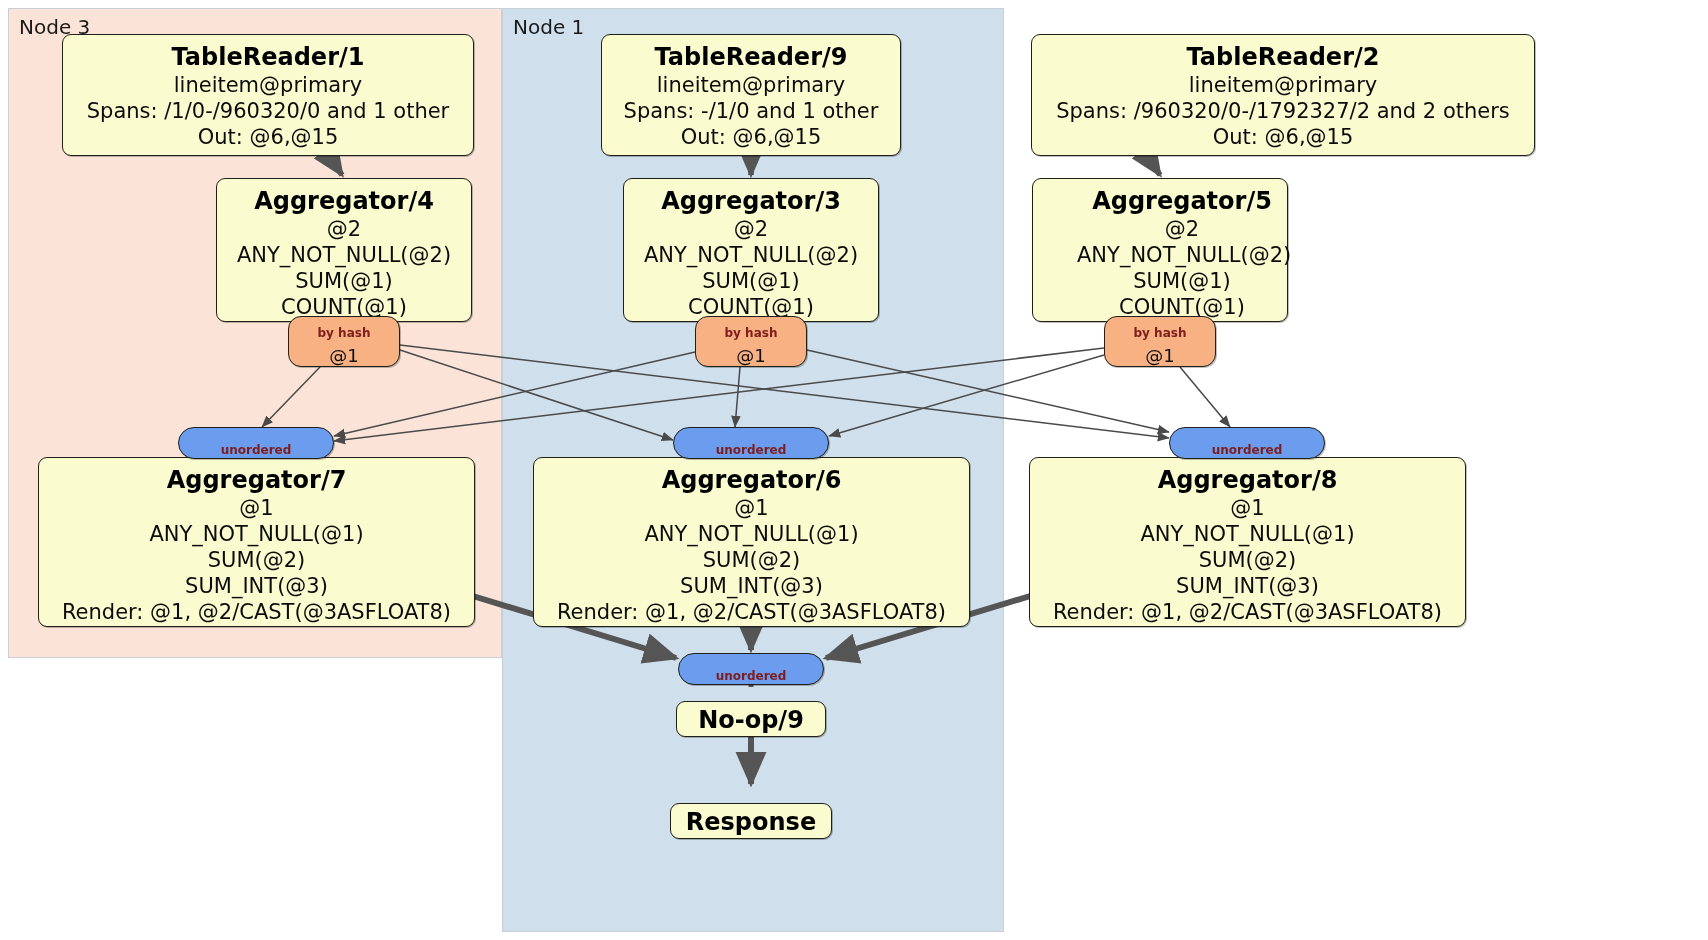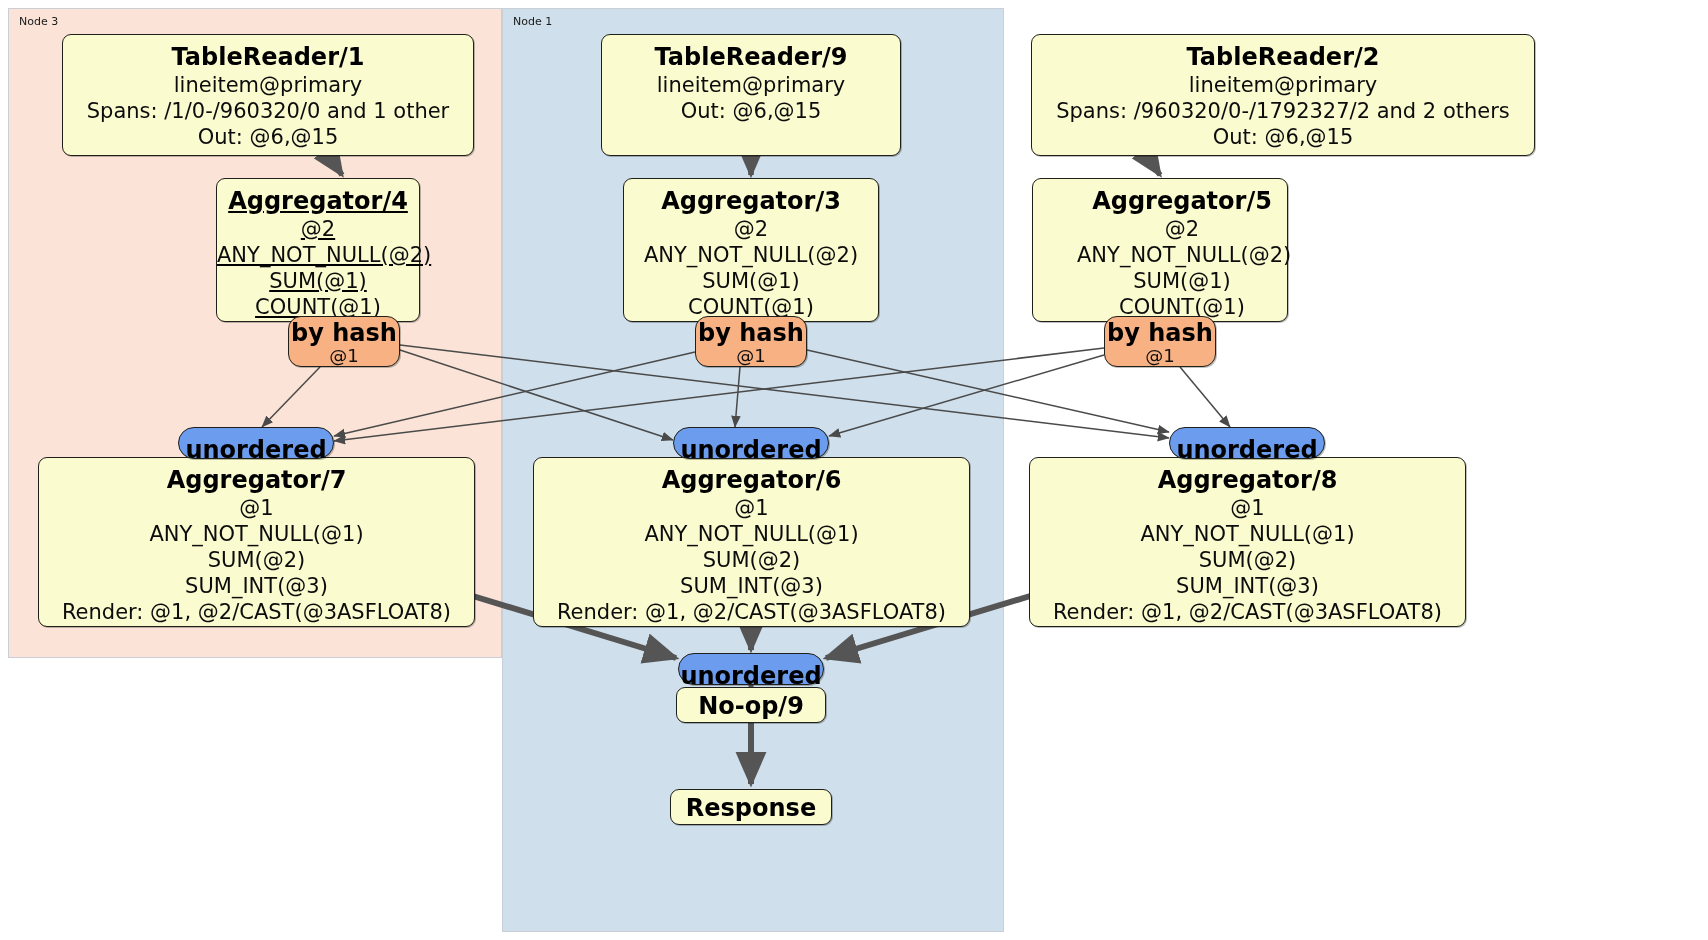--- a/index.html
+++ b/index.html
@@ -24,21 +24,21 @@
   }
   .node-region {
     position: absolute;
     border: 1px solid #c9cfd6;
     box-sizing: border-box;
     z-index: 1;
   }
   .node-region-label {
     position: absolute;
     left: 10px; top: 6px;
-    font-size: 11px;
+    font-size: 20px;
     color: #1a1a1a;
     white-space: nowrap;
   }
   .proc-box {
     position: absolute;
     background: #fbfbd0;
     border: 1.6px solid #20201a;
     border-radius: 9px;
     box-sizing: border-box;
     text-align: center;
@@ -54,20 +54,21 @@
     white-space: nowrap;
   }
   .proc-line {
     font-size: 21px;
     line-height: 26px;
     color: #0c0c0c;
     white-space: nowrap;
   }
   .proc-box.compact {
     padding: 3px 14px 5px 14px;
+    margin-top: 14px;
   }
   .pill {
     position: absolute;
     box-sizing: border-box;
     border: 1.6px solid #20201a;
     text-align: center;
     z-index: 20;
     box-shadow: 1px 1px 0 rgba(0,0,0,0.25);
   }
   .pill-hash {
@@ -75,23 +76,23 @@
     border-radius: 13px;
     padding-top: 4px;
   }
   .pill-unordered {
     background: #6c9ced;
     border-radius: 16px;
     padding-top: 10px;
   }
   .pill-title {
     font-weight: bold;
-    font-size: 24px;
+    font-size: 12px;
     line-height: 24px;
-    color: #000000;
+    color: #7f1d1d;
     white-space: nowrap;
   }
   .pill-sub {
     font-size: 18px;
     line-height: 21px;
     color: #101010;
     white-space: nowrap;
   }
 </style>
 </head>
@@ -152,31 +153,32 @@
   <div class="proc-box" id="b_table_reader_1" style="left: 62px; top: 34px; width: 412px; height: 122px;">
     <div class="proc-title">TableReader/1</div>
     <div class="proc-line">lineitem@primary</div>
     <div class="proc-line">Spans: /1/0-/960320/0 and 1 other</div>
     <div class="proc-line">Out: @6,@15</div>
   </div>
 
   <div class="proc-box" id="b_table_reader_0" style="left: 601px; top: 34px; width: 300px; height: 122px;">
     <div class="proc-title">TableReader/9</div>
     <div class="proc-line">lineitem@primary</div>
+    <div class="proc-line">Spans: -/1/0 and 1 other</div>
     <div class="proc-line">Out: @6,@15</div>
   </div>
 
   <div class="proc-box" id="b_table_reader_2" style="left: 1031px; top: 34px; width: 504px; height: 122px;">
     <div class="proc-title">TableReader/2</div>
     <div class="proc-line">lineitem@primary</div>
     <div class="proc-line">Spans: /960320/0-/1792327/2 and 2 others</div>
     <div class="proc-line">Out: @6,@15</div>
   </div>
 
-  <div class="proc-box" id="b_aggregator_4" style="left: 216px; top: 178px; width: 204px; height: 144px; text-decoration: underline;">
+  <div class="proc-box" id="b_aggregator_4" style="left: 216px; top: 178px; width: 256px; height: 144px;">
     <div class="proc-title">Aggregator/4</div>
     <div class="proc-line">@2</div>
     <div class="proc-line">ANY_NOT_NULL(@2)</div>
     <div class="proc-line">SUM(@1)</div>
     <div class="proc-line">COUNT(@1)</div>
   </div>
 
   <div class="proc-box" id="b_aggregator_3" style="left: 623px; top: 178px; width: 256px; height: 144px;">
     <div class="proc-title">Aggregator/3</div>
     <div class="proc-line">@2</div>

